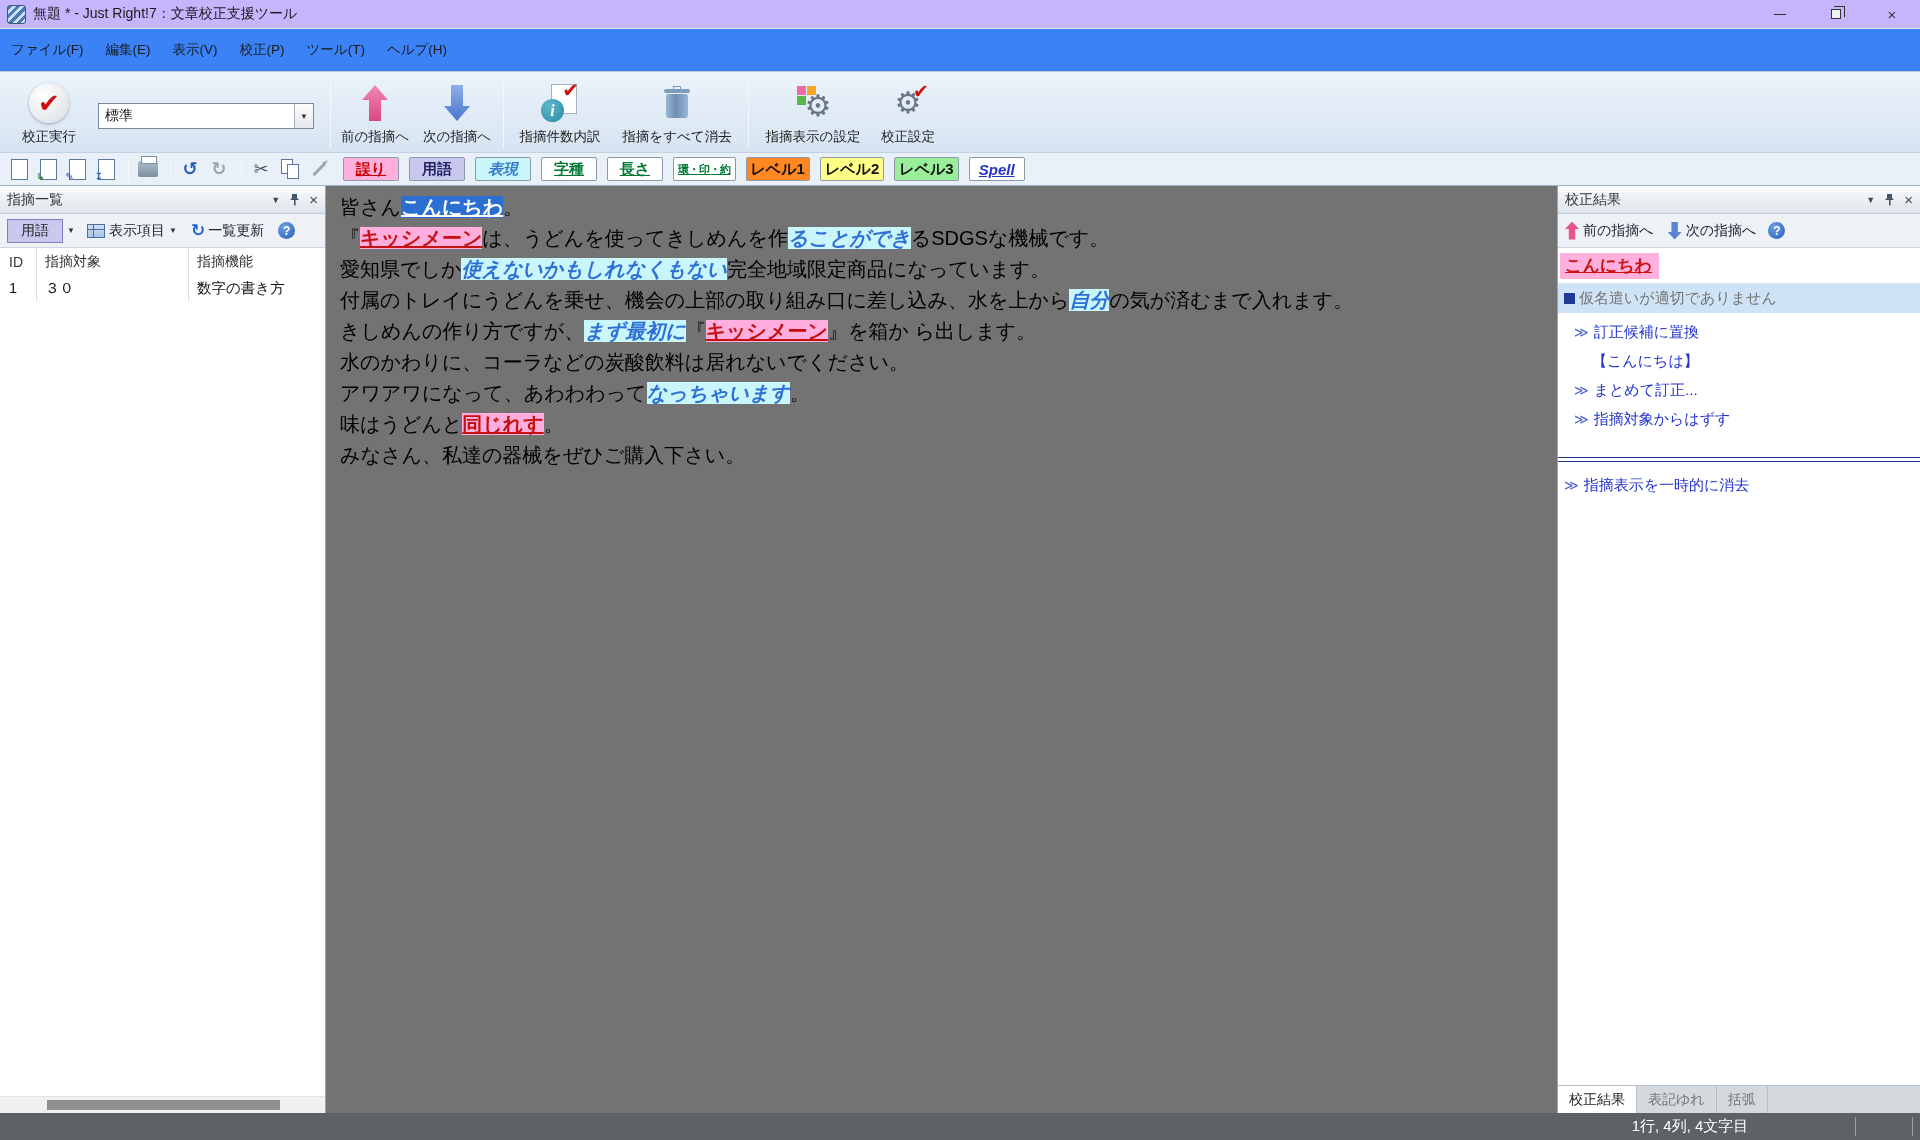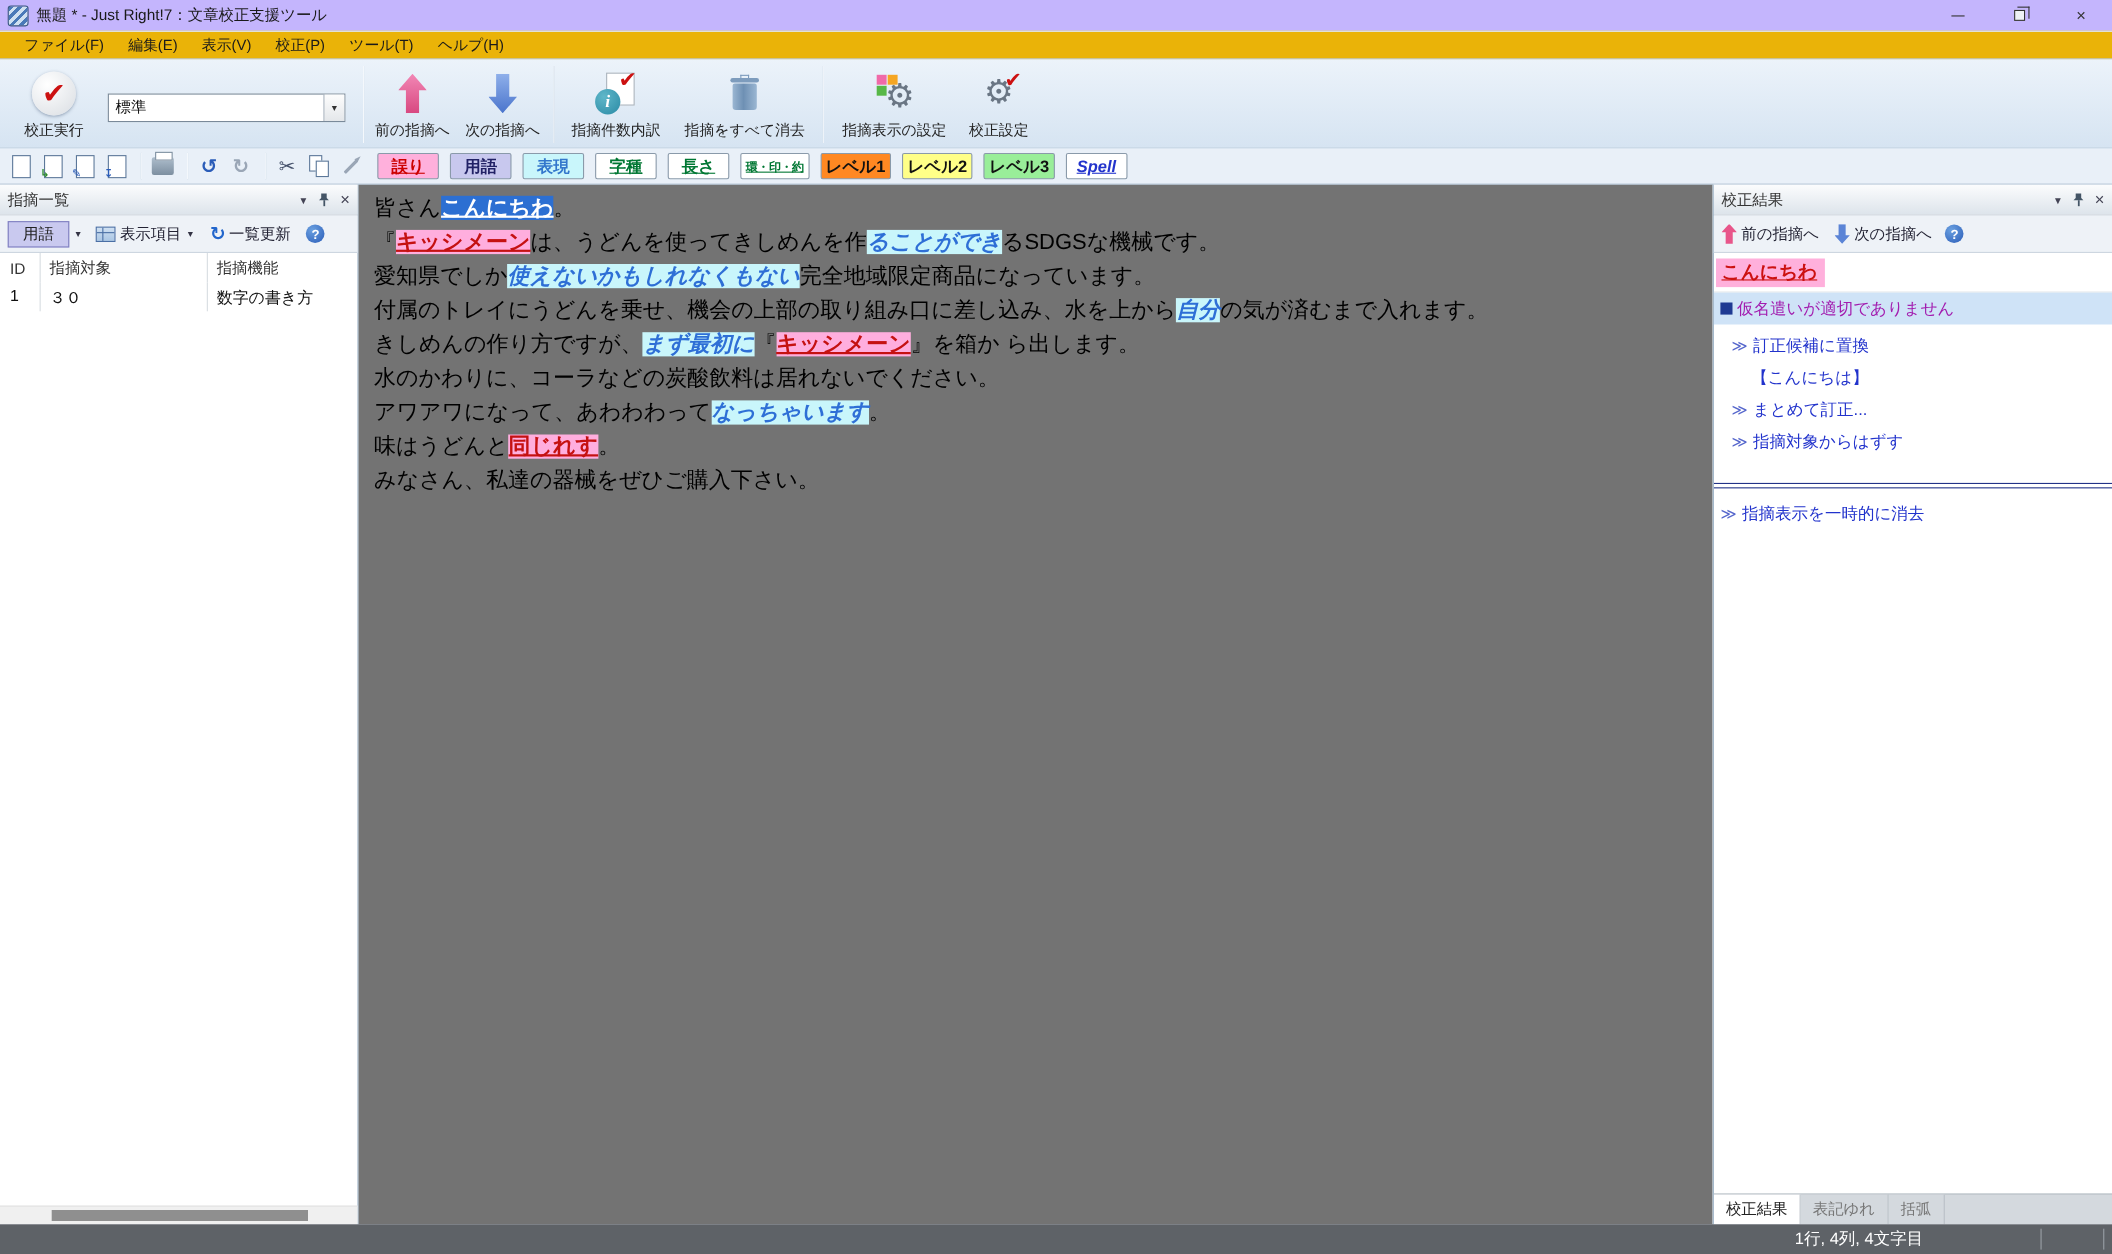--- a/index.html
+++ b/index.html
@@ -12,22 +12,22 @@
   .app-icon { width:19px; height:19px; border-radius:3px; border:1px solid #3a5a80;
               background:repeating-linear-gradient(135deg,#4a7ab8 0 3px,#cfe0f0 3px 6px); margin-right:7px; }
   .title-text { font-size:14px; color:#1a1a1a; }
   .win-controls { margin-left:auto; display:flex; height:28px; }
   .wc { width:56px; display:flex; align-items:center; justify-content:center; color:#333; font-size:15px; }
   .wc-min i { display:block; width:12px; height:1px; background:#333; }
   .wc-rest i { display:block; width:10px; height:10px; border:1px solid #333; position:relative; background:#eef1f5; }
   .wc-rest i:before { content:""; position:absolute; left:2px; top:-4px; width:10px; height:10px; border:1px solid #333; border-bottom:none; border-left:none; }
 
   
-  .menubar { height:26px; background:#eab308; border-top:1px solid #dfe6ee; border-bottom:1px solid #b9c9d9;
-             display:flex; align-items:center; padding-left:11px; font-size:13.5px; flex:0 0 auto; }
+  .menubar { height:44px; background:#3b82f6; border-top:1px solid #dfe6ee; border-bottom:1px solid #b9c9d9;
+             display:flex; align-items:center; padding-left:0; font-size:13.5px; flex:0 0 auto; }
   .menu-item { padding:0 11px; height:100%; display:flex; align-items:center; color:#1a1a1a; }
 
   
   .toolbar { height:81px; background:linear-gradient(#ecf3fa,#d6e4f2); border-bottom:1px solid #c2d2e2;
              display:flex; align-items:flex-start; padding:4px 8px 0 8px; flex:0 0 auto; }
   .tb-item { display:flex; flex-direction:column; align-items:center; justify-content:space-between;
              height:70px; font-size:13.5px; color:#222; padding-top:2px; }
   .tb-item .ic { flex:1; display:flex; align-items:center; justify-content:center; }
   .vsep { width:1px; height:70px; background:#b6c7d8; border-right:1px solid #f4f8fc; margin-top:2px; }
   .run { width:78px; margin-left:2px; }
@@ -80,21 +80,21 @@
   .copy-ic i { position:absolute; width:12px; height:15px; background:#fff; border:1px solid #5b7799; }
   .copy-ic i:first-child { left:0; top:0; } .copy-ic i:last-child { right:0; bottom:0; }
   .pen-ic { width:16px; height:3px; background:#9aa6b6; transform:rotate(-45deg); border-radius:1px; position:relative; }
   .pen-ic:before { content:""; position:absolute; right:-5px; top:-1px; border-left:6px solid #9aa6b6;
                    border-top:2.5px solid transparent; border-bottom:2.5px solid transparent; }
   .cat-btn { min-width:56px; height:24px; border:1px solid #8a9aaa; border-radius:2px; background:#fff;
              display:flex; align-items:center; justify-content:center; font-size:15px; font-weight:bold;
              margin-left:10px; padding:0 4px; white-space:nowrap; }
   .cat-btn.first { margin-left:8px; }
   .cat-compact { font-size:11px; letter-spacing:-.5px; }
-  .st-u { text-decoration:underline; } .st-i { } .st-iu { font-style:italic; text-decoration:underline; }
+  .st-u { text-decoration:underline; } .st-i { font-style:italic; } .st-iu { font-style:italic; text-decoration:underline; }
 
   
   .content { flex:1; display:flex; min-height:0; background:#fff; }
   .panel-header { height:28px; background:linear-gradient(#fbfcfd,#dde4eb); border-bottom:1px solid #c3ccd6;
                   display:flex; align-items:center; padding:0 7px; font-size:14px; color:#333; flex:0 0 auto; }
   .ph-icons { margin-left:auto; display:flex; align-items:center; gap:9px; color:#445; }
   .ph-icons .g { font-size:9px; } .ph-icons .x { font-size:15px; line-height:1; }
   .panel-toolbar { height:34px; background:#eef2f7; border-bottom:1px solid #cdd6e0; display:flex; align-items:center;
                    padding:0 7px; font-size:14px; color:#223; flex:0 0 auto; }
 
@@ -131,21 +131,21 @@
   
   .right-panel { width:363px; flex:0 0 auto; border-left:1px solid #8fa8bf; background:#fff; display:flex; flex-direction:column; }
   .rp-nav { display:flex; align-items:center; font-size:14px; color:#223; }
   .sm-arrow { width:14px; height:18px; margin-right:4px; }
   .sm-up { background:#e8558a; clip-path:polygon(50% 0,100% 42%,73% 42%,73% 100%,27% 100%,27% 42%,0 42%); }
   .sm-down { background:#5b84d6; clip-path:polygon(50% 100%,100% 58%,73% 58%,73% 0,27% 0,27% 58%,0 58%); }
   .rp-content { flex:1; overflow:hidden; display:flex; flex-direction:column; }
   .rp-word-row { padding:5px 0 4px 2px; border-bottom:1px solid #e2e6ea; }
   .rp-word { display:inline-block; background:#ffb0dc; color:#cc1111; font-weight:bold; text-decoration:underline;
              font-size:17px; padding:1px 7px 2px 5px; }
-  .rp-msg { background:#cfe3f7; padding:5px 6px; color:#a21caf; font-size:15px; display:flex; align-items:center; }
+  .rp-msg { background:#cfe3f7; padding:5px 6px; color:#737373; font-size:15px; display:flex; align-items:center; }
   .rp-msg .sq { width:11px; height:11px; background:#1f3a93; margin-right:4px; flex:0 0 auto; }
   .rp-link { color:#2233cc; font-size:15px; margin:10px 0 0 16px; }
   .rp-link .chev { color:#5566cc; margin-right:5px; font-size:14px; }
   .rp-candidate { color:#2233cc; font-size:15px; margin:10px 0 0 34px; }
   .rp-dsep { border-top:1px solid #223388; border-bottom:1px solid #223388; height:5px; margin:28px 0 4px 0; }
   .rp-temp { margin-left:6px; }
   .rp-fill { flex:1; }
   .rp-tabs { height:28px; background:#d4d9de; border-top:1px solid #b8bfc6; display:flex; flex:0 0 auto; }
   .rp-tab { padding:0 11px; display:flex; align-items:center; font-size:14px; color:#777;
             border-right:1px solid #b8bfc6; background:#d4d9de; }

